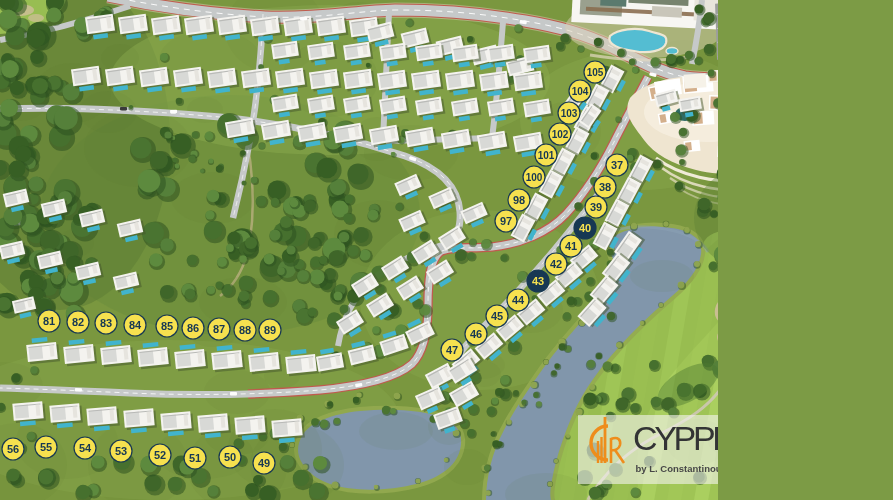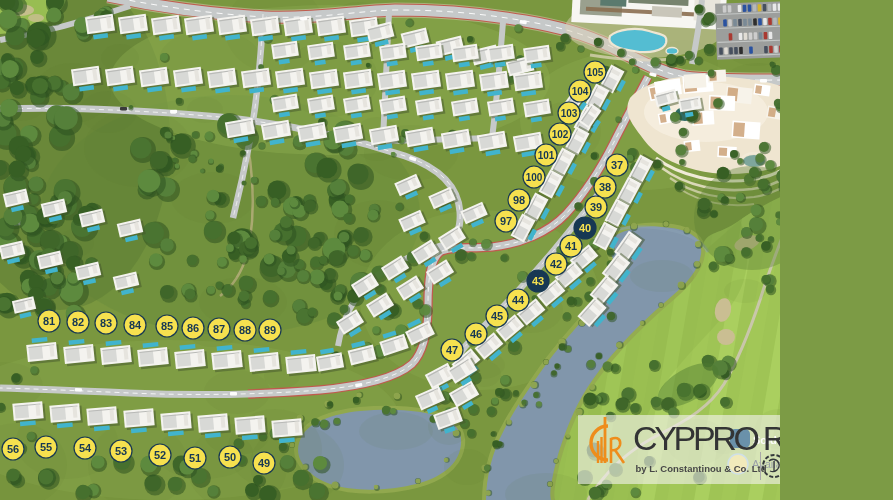--- a/index.html
+++ b/index.html
@@ -1,17 +1,17 @@
 <!DOCTYPE html>
 <html><head>
 <meta charset="utf-8">
 <title>Masterplan</title>
 <style>
 html,body{margin:0;padding:0;background:#7c9b45;font-family:"Liberation Sans",sans-serif;}
-#map{width:780px;height:500px;overflow:hidden;position:relative;}
+#map{width:718px;height:500px;overflow:hidden;position:relative;}
 </style>
 </head>
 <body>
 
 <div id="map">
 <svg width="893" height="500" viewBox="0 0 893 500">
 
 <rect x="0" y="0" width="893" height="500" fill="#7a973f"></rect>
 
 <g>

